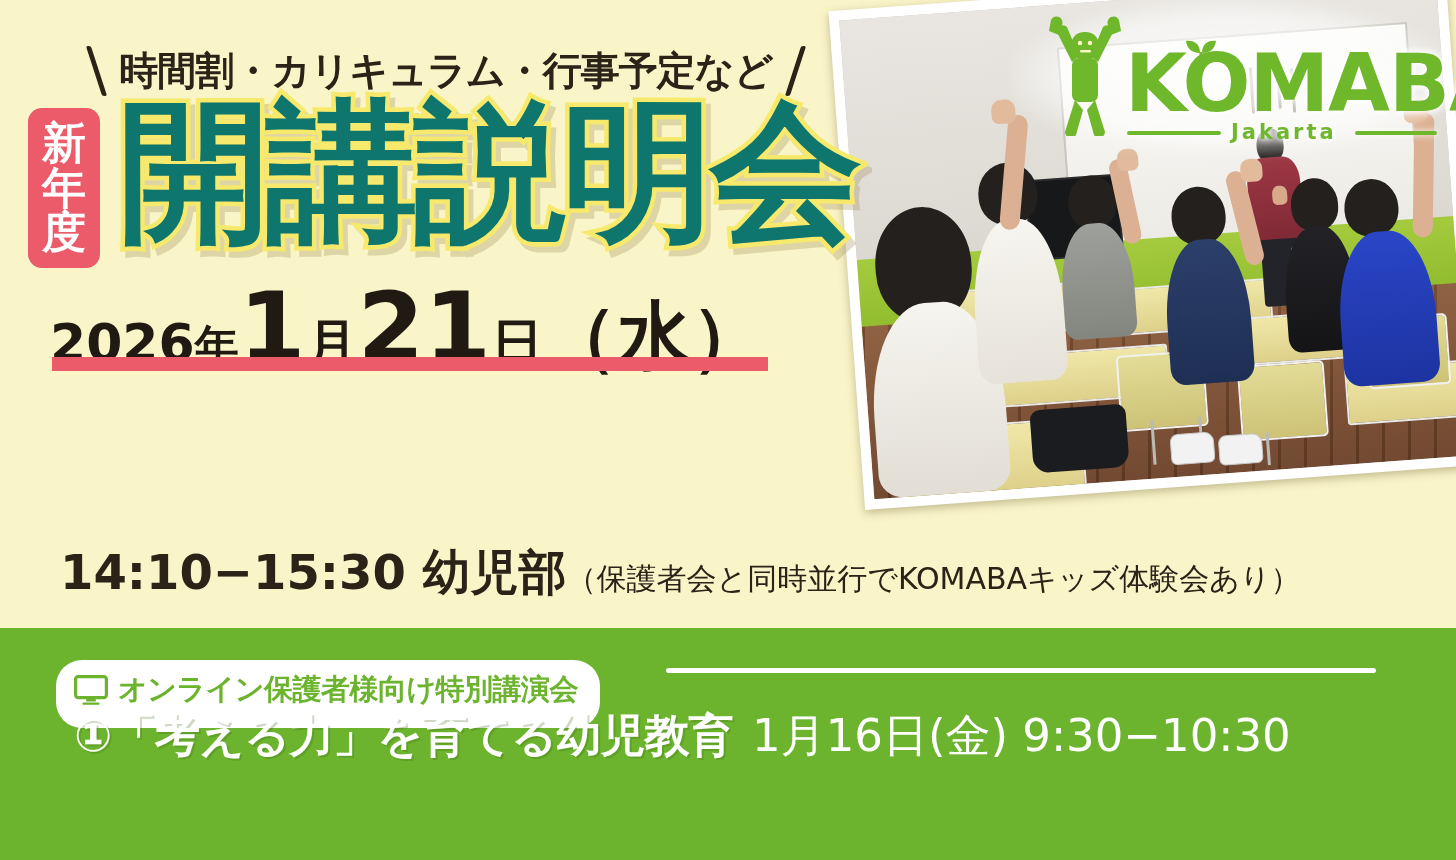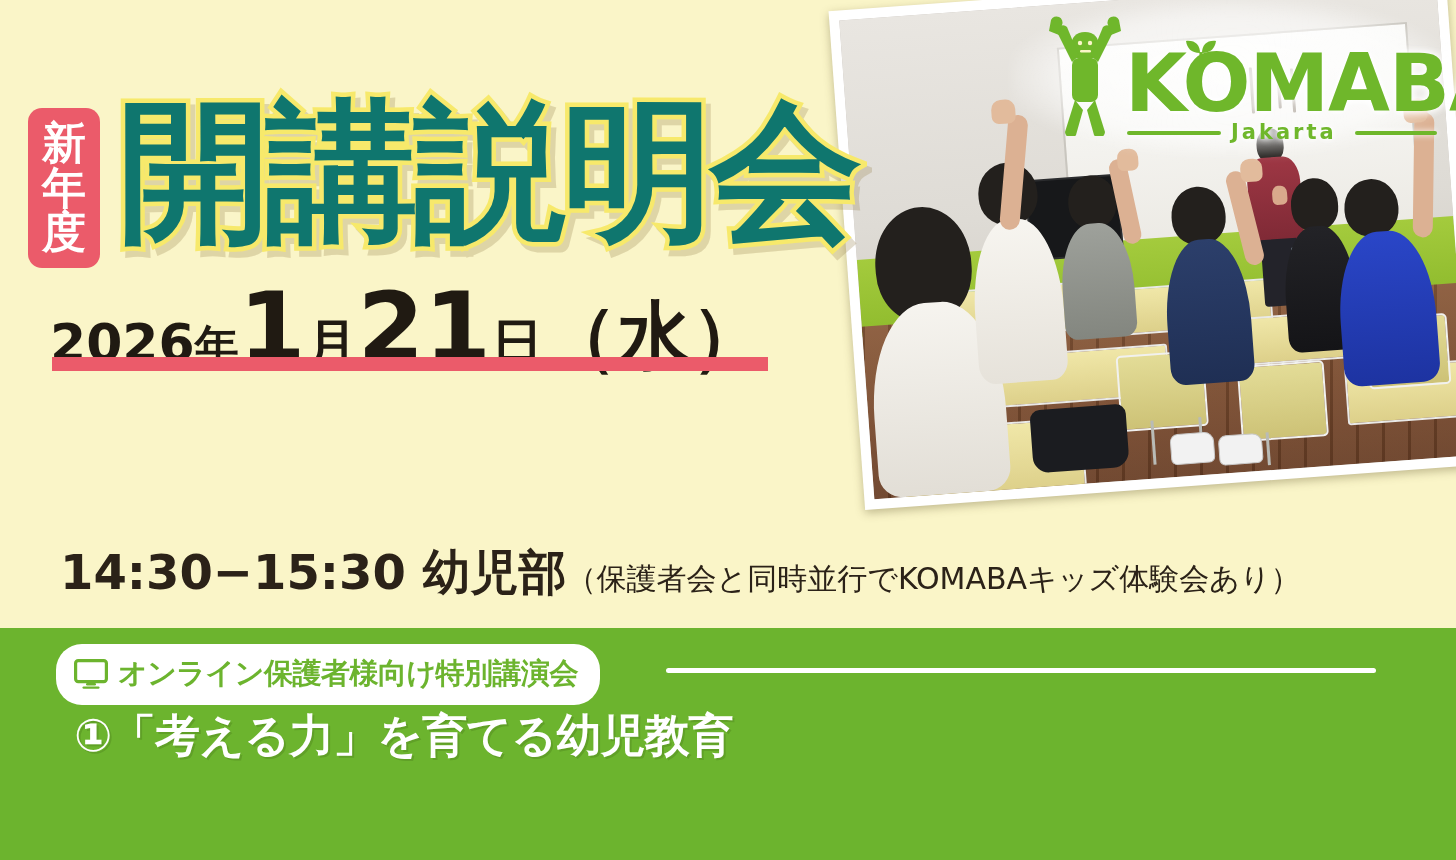--- a/index.html
+++ b/index.html
@@ -162,23 +162,23 @@
   #time-row-1{top:478px;font-size:48px;}
   #time-row-2{top:541px;font-size:48px;}
   #time-note{font-size:30px;font-weight:normal;}
 
   
   #green{
     position:absolute;left:0;top:628px;width:1456px;height:232px;
     background:#6CB42E;
   }
   #pill{
-    position:absolute;left:56px;top:16px;height:60px;
+    position:absolute;left:56px;top:32px;height:60px;
     background:#fff;border-radius:26px;
-    display:flex;align-items:center;gap:10px;padding:0 22px 1px 18px;
+    display:flex;align-items:center;gap:10px;padding:0 22px 8px 18px;
   }
   #monitor-icon{width:34px;height:30px;flex:none;}
   #pill-label{
     font-size:29px;font-weight:bold;color:#6CB42E;white-space:nowrap;
     letter-spacing:-.5px;font-family:"DejaVu Sans","Liberation Sans",sans-serif;
   }
   #pill-rule{
     position:absolute;top:40px;height:5px;background:#fff;border-radius:3px;
   }
   .lecture-row{position:absolute;left:0;width:100%;height:62px;}
@@ -302,50 +302,56 @@
         <path d="M16 13 C7 13 3 8 2 1 c9 -1 14 4 14 12 z"></path>
         <path d="M18 13 C27 13 31 8 32 1 c-9 -1 -14 4 -14 12 z"></path>
       </g>
     </svg>
 
     <div id="logo-rule-l"></div>
     <div id="logo-jakarta">Jakarta</div>
     <div id="logo-rule-r"></div>
   </div>
 
+  <div id="tagline-row">
+    <div class="slash l"></div>
+    <div id="tagline">時間割・カリキュラム・行事予定など</div>
+    <div class="slash r"></div>
+  </div>
 
   <div id="badge-new">
     <span>新</span>
     <span>年</span>
     <span>度</span>
   </div>
 
   <div id="headline">開講説明会</div>
 
   <div id="dateline">
     <span class="y">2026</span><span class="k-sm">年</span><span class="big">1</span><span class="y">月</span><span class="big">21</span><span class="y">日</span><span class="paren">（水）</span>
   </div>
   <div id="date-underline"></div>
 
 
   <div class="timerow" id="time-row-2">
-    <span>14:30−15:30 幼児部</span><span id="time-note">（保護者会と同時並行でKOMABAキッズ体験会あり）</span>
+    <span>14:10−15:30 幼児部</span><span id="time-note">（保護者会と同時並行でKOMABAキッズ体験会あり）</span>
   </div>
 
   <div id="green">
 
     <div id="pill">
       <svg id="monitor-icon" viewBox="0 0 34 30">
         <rect x="1.6" y="1.6" width="30.8" height="21" rx="2.6" fill="none" stroke="#6CB42E" stroke-width="3.2"></rect>
         <rect x="12" y="24" width="10" height="2.4" rx="1.2" fill="#6CB42E"></rect>
         <rect x="8.5" y="27.4" width="17" height="2.4" rx="1.2" fill="#6CB42E"></rect>
       </svg>
       <span id="pill-label">オンライン保護者様向け特別講演会</span>
     </div>
     <div id="pill-rule" style="left:666px;width:710px;"></div>
 
     <div class="lecture-row" id="lecture-1">
       <span class="lec-title"><span>①</span><span>「考える力」を育てる幼児教育</span></span>
+      <span class="lec-when">1月16日(金) 9:30−10:30</span>
     </div>
 
 
   </div>
 </div>
 
 </body></html>

